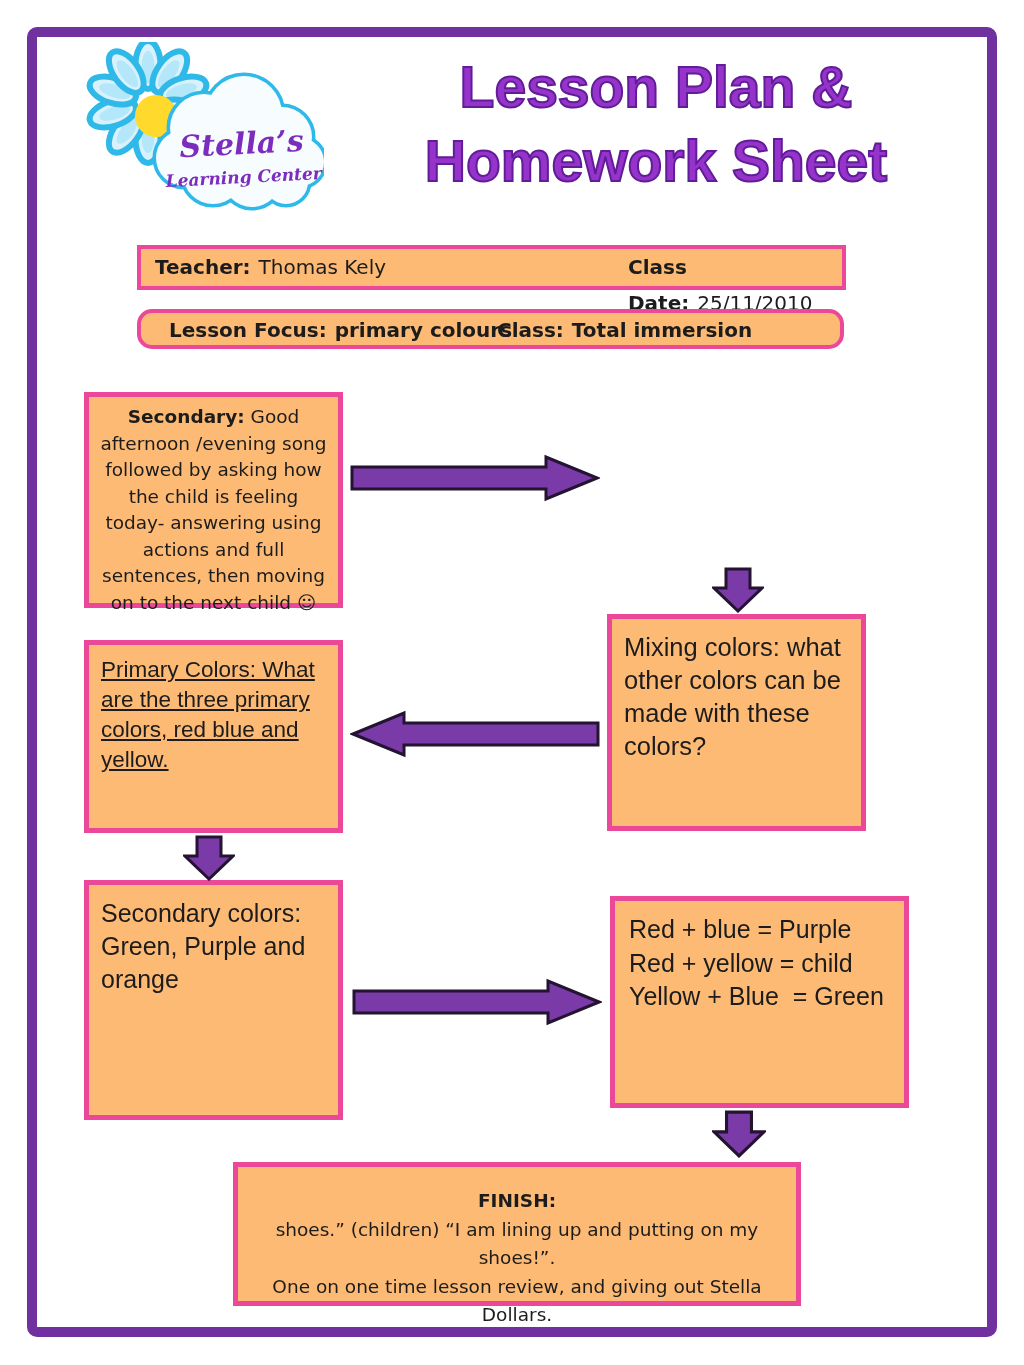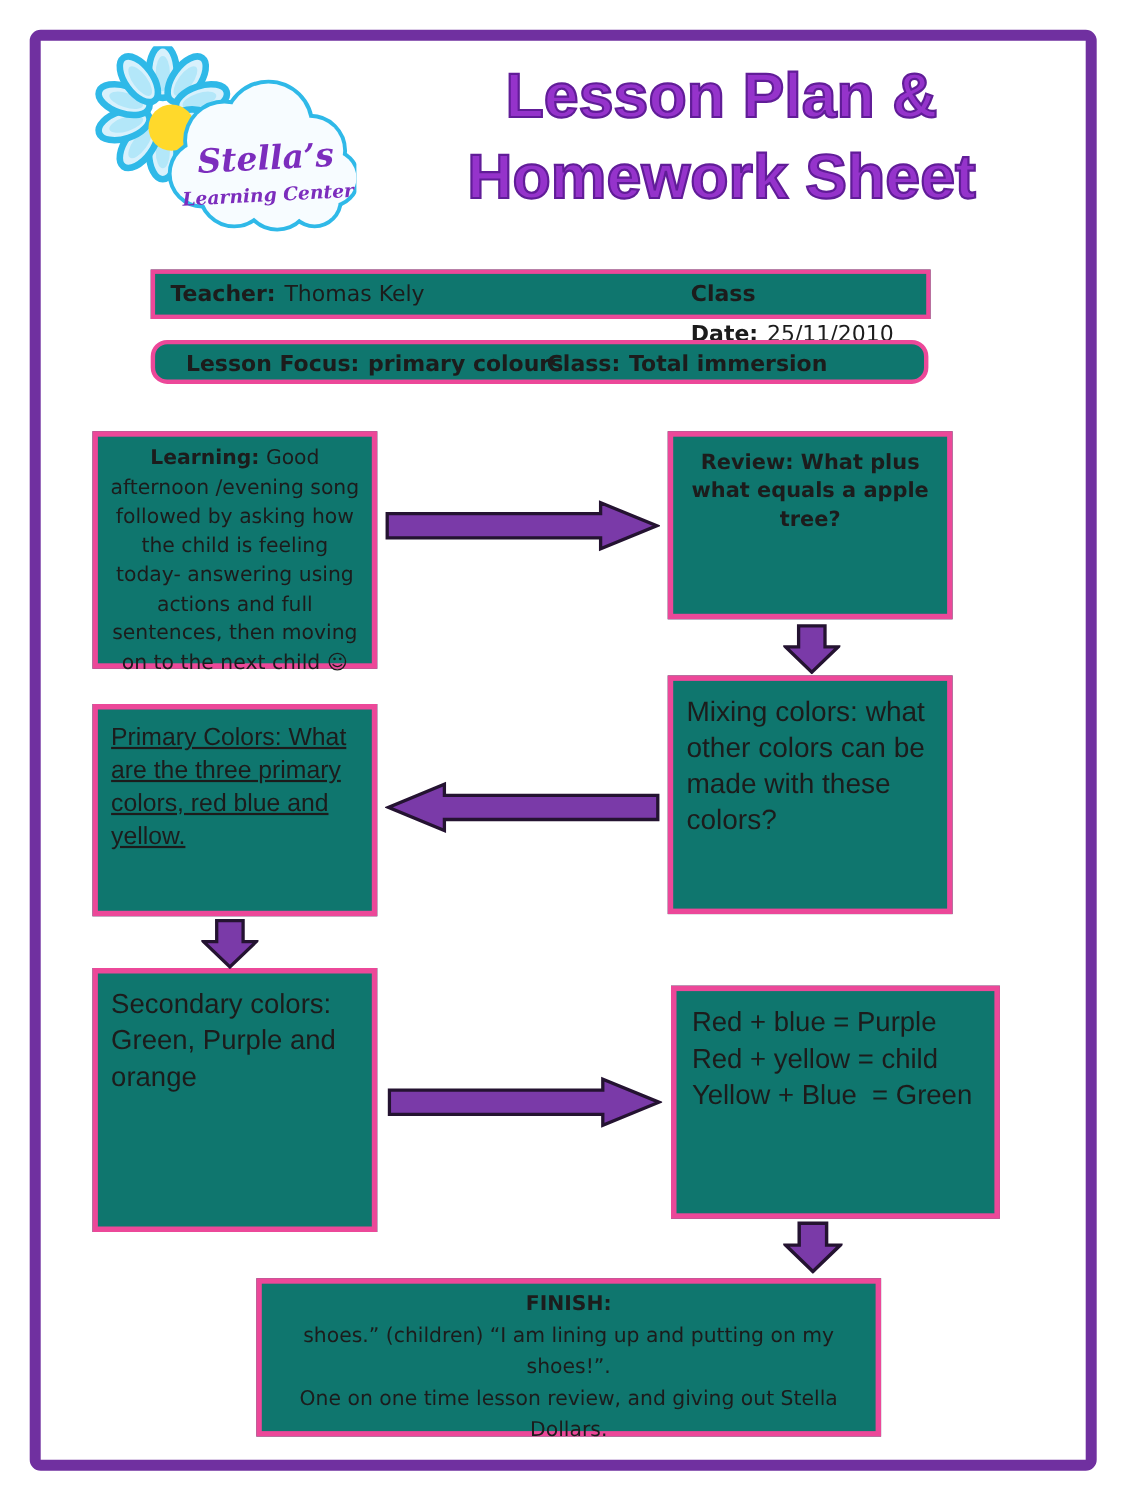--- a/index.html
+++ b/index.html
@@ -21,36 +21,36 @@
   .logo-name { font:italic bold 30px "DejaVu Serif", serif; fill:#7c2dbd; }
   .logo-sub  { font:italic bold 17px "DejaVu Serif", serif; fill:#7c2dbd; }
   
   .title {
     position:absolute; left:348px; top:50px; width:616px; margin:0;
     text-align:center; font-family:Liberation Sans, sans-serif; font-weight:bold;
     font-size:57px; line-height:74px; color:#9533cb;
     -webkit-text-stroke:2px #611d98;
   }
   
-  .box { position:absolute; box-sizing:border-box; background:#0f766e; border:5px solid #ec4899; }
+  .box { position:absolute; box-sizing:border-box; background:#fdba74; border:5px solid #ec4899; }
   .hdr { border-width:4px; font-size:20px; }
   .b { font-weight:bold; }
   .teacher-box { left:137px; top:245px; width:709px; height:45px; line-height:36px; padding-left:14px; }
   .focus-box   { left:137px; top:309px; width:707px; height:40px; line-height:35px; padding-left:28px; font-weight:bold;border-radius:15px; }
   .abs-span { position:absolute; top:0; }
   .val { margin-left:8px; }
   
   .greetings-box { left:84px;  top:392px; width:259px; height:216px; padding:7px 10px; text-align:center; font-size:18.5px; line-height:26.5px; }
   .review-box    { left:607px; top:392px; width:259px; height:171px; padding:10px 14px; text-align:center; font-weight:bold; font-size:19px; line-height:26px; }
   .mixing-box    { left:607px; top:614px; width:259px; height:217px; padding:12px; font-family:"Liberation Sans", sans-serif; font-size:25.5px; line-height:33px; }
   .primary-box   { left:84px;  top:640px; width:259px; height:193px; padding:10px 12px; font-family:"Liberation Sans", sans-serif; font-size:22.5px; line-height:30px;text-decoration:underline; }
   .secondary-box { left:84px;  top:880px; width:259px; height:240px; padding:12px; font-family:"Liberation Sans", sans-serif; font-size:25px; line-height:33px; }
   .equations-box { left:610px; top:896px; width:299px; height:212px; padding:12px 14px; font-family:"Liberation Sans", sans-serif; font-size:25px; line-height:33.5px; }
   .eq-line { white-space:pre-wrap; }
-  .finish-box    { left:233px; top:1162px; width:568px; height:144px; padding:5px 10px; text-align:center; font-size:18.5px; line-height:28.5px; }
+  .finish-box    { left:233px; top:1162px; width:568px; height:144px; padding:20px 10px; text-align:center; font-size:18.5px; line-height:28.5px; }
   
   .arrow { position:absolute; }
   .arrow polygon { stroke:#241331; stroke-width:3; stroke-linejoin:miter; }
 </style>
 </head>
 <body>
 
 <div class="page">
 
   <div class="frame"></div>
@@ -136,27 +136,24 @@
     <span class="b">Teacher:</span><span class="val">Thomas Kely</span>
     <span class="abs-span" style="left:487px"><span class="b">Class Date:</span><span class="val">25/11/2010</span></span>
   </div>
 
   <div class="box hdr focus-box">
     <span class="b">Lesson Focus:</span><span class="val">primary colours</span>
     <span class="abs-span" style="left:356px"><span class="b">Class:</span><span class="val b">Total immersion</span></span>
   </div>
 
   <div class="box greetings-box">
-    <span class="b">Learning:</span>
+    <span class="b">Secondary:</span>
     <span>Good afternoon /evening song followed by asking how the child is feeling today- answering using actions and full sentences, then moving on to the next child ☺</span>
   </div>
 
-  <div class="box review-box">
-    <span>Review: What plus what equals a apple tree?</span>
-  </div>
 
   <div class="box mixing-box">
     <span>Mixing colors: what other colors can be made with these colors?</span>
   </div>
 
   <div class="box primary-box">
     <span>Primary Colors: What are the three primary colors, red blue and yellow.</span>
   </div>
 
   <div class="box secondary-box">

